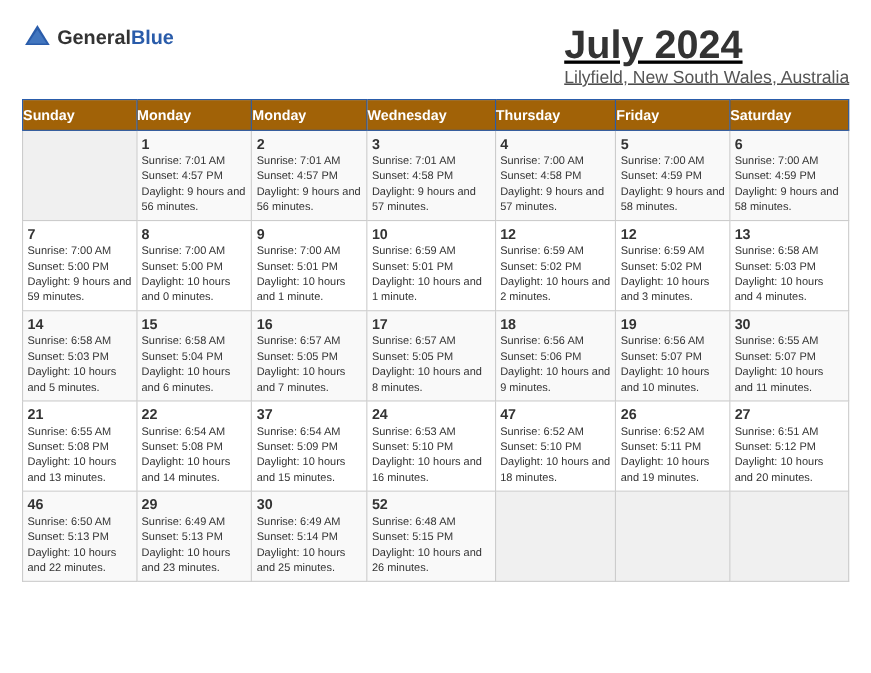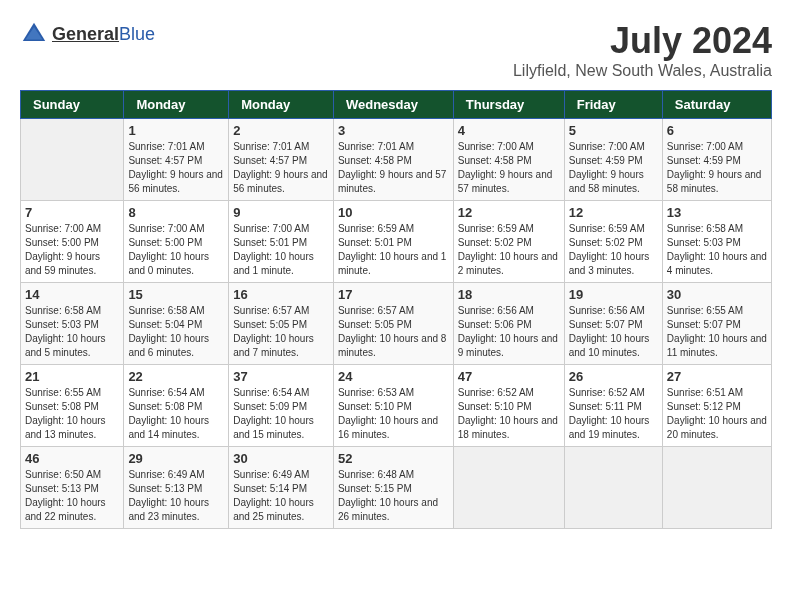--- a/index.html
+++ b/index.html
@@ -18,53 +18,51 @@
     }
     .logo {
       display: flex;
       align-items: center;
       gap: 4px;
     }
     .logo-text-general {
       font-size: 18px;
       font-weight: bold;
       color: #333;
-      text-decoration: underline;
     }
     .logo-text-blue {
       font-size: 18px;
-      font-weight: normal;
+      font-weight: bold;
       color: #2a5caa;
     }
     .logo-icon {
       width: 28px;
       height: 28px;
     }
     .title-section {
-      text-align: right;
+      text-decoration: underline;
     }
     .main-title {
       font-size: 36px;
       font-weight: bold;
       color: #333;
     }
     .subtitle {
       font-size: 16px;
       color: #555;
-      margin-left: 48px;
     }
     table {
       width: 100%;
       border-collapse: collapse;
       font-size: 11px;
     }
     thead tr th {
-      background-color: #14532d;
+      background-color: #a16207;
       color: #fff;
-      padding: 6px 12px;
+      padding: 6px 0;
       text-align: left;
       font-size: 13px;
       font-weight: bold;
       border: 1px solid #2a5caa;
     }
     tbody tr td {
       border: 1px solid #ccc;
       padding: 4px 4px;
       vertical-align: top;
       min-height: 80px;

